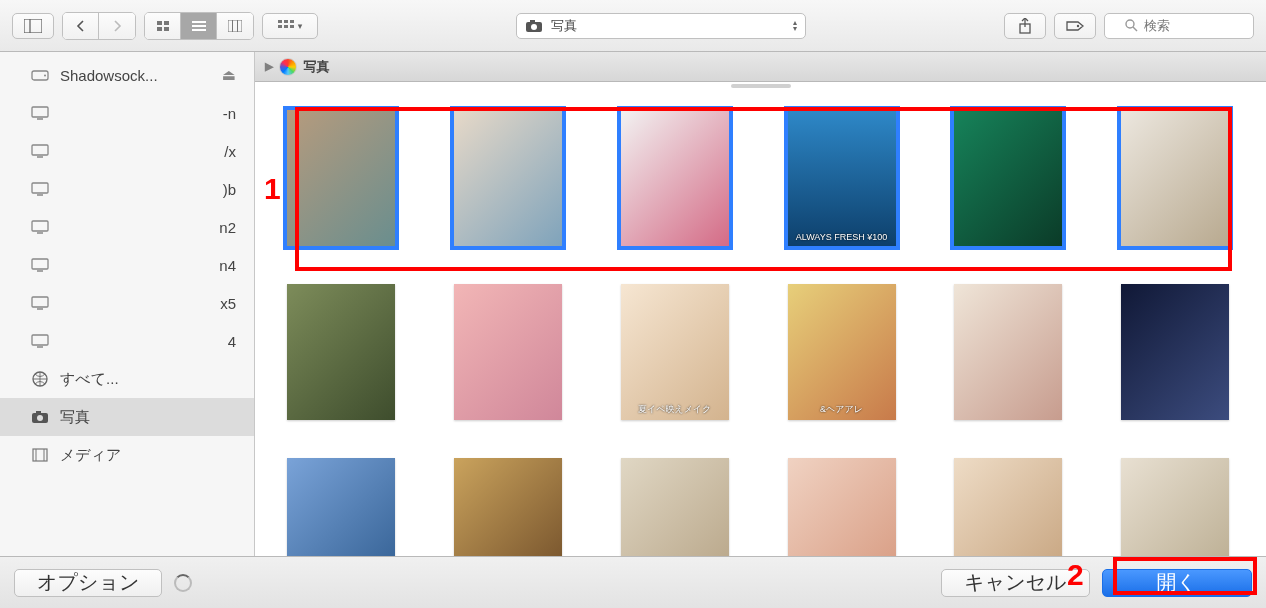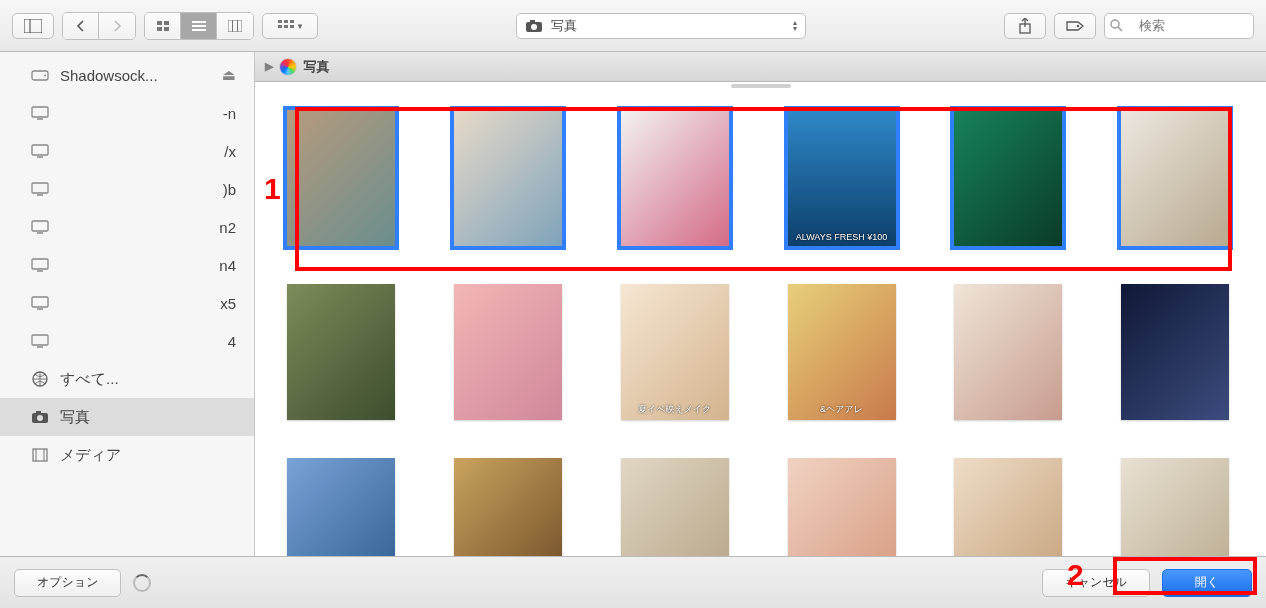--- a/index.html
+++ b/index.html
@@ -79,22 +79,22 @@
   color: #666;
 }
 .search-box {
   width: 150px;
   height: 26px;
   border: 1px solid #c0c0c0;
   border-radius: 5px;
   background: #fff;
   display: flex;
   align-items: center;
-  padding: 0 5px;
-  gap: 16px;
+  padding: 0 20px;
+  gap: 6px;
   color: #999;
 }
 .search-box input {
   border: none;
   outline: none;
   font-size: 13px;
   flex: 1;
   background: transparent;
 }
 
@@ -216,31 +216,31 @@
   align-items: center;
   padding: 0 14px;
   gap: 12px;
 }
 .btn {
   height: 28px;
   padding: 0 22px;
   border: 1px solid #c0c0c0;
   border-radius: 5px;
   background: linear-gradient(#fdfdfd,#f0f0f0);
-  font-size: 12px;
+  font-size: 20px;
   color: #333;
   display: flex;
   align-items: center;
 }
 .btn.primary {
   background: linear-gradient(#4a98ff,#1a6fe8);
   color: #fff;
   border-color: #1a6fe8;
   font-weight: 500;
-  padding: 0 32px;
+  padding: 0 54px;
 }
 .spinner {
   width: 18px; height: 18px;
   border: 2px solid #bbb;
   border-top-color: #666;
   border-radius: 50%;
 }
 
 
 .anno-box {

